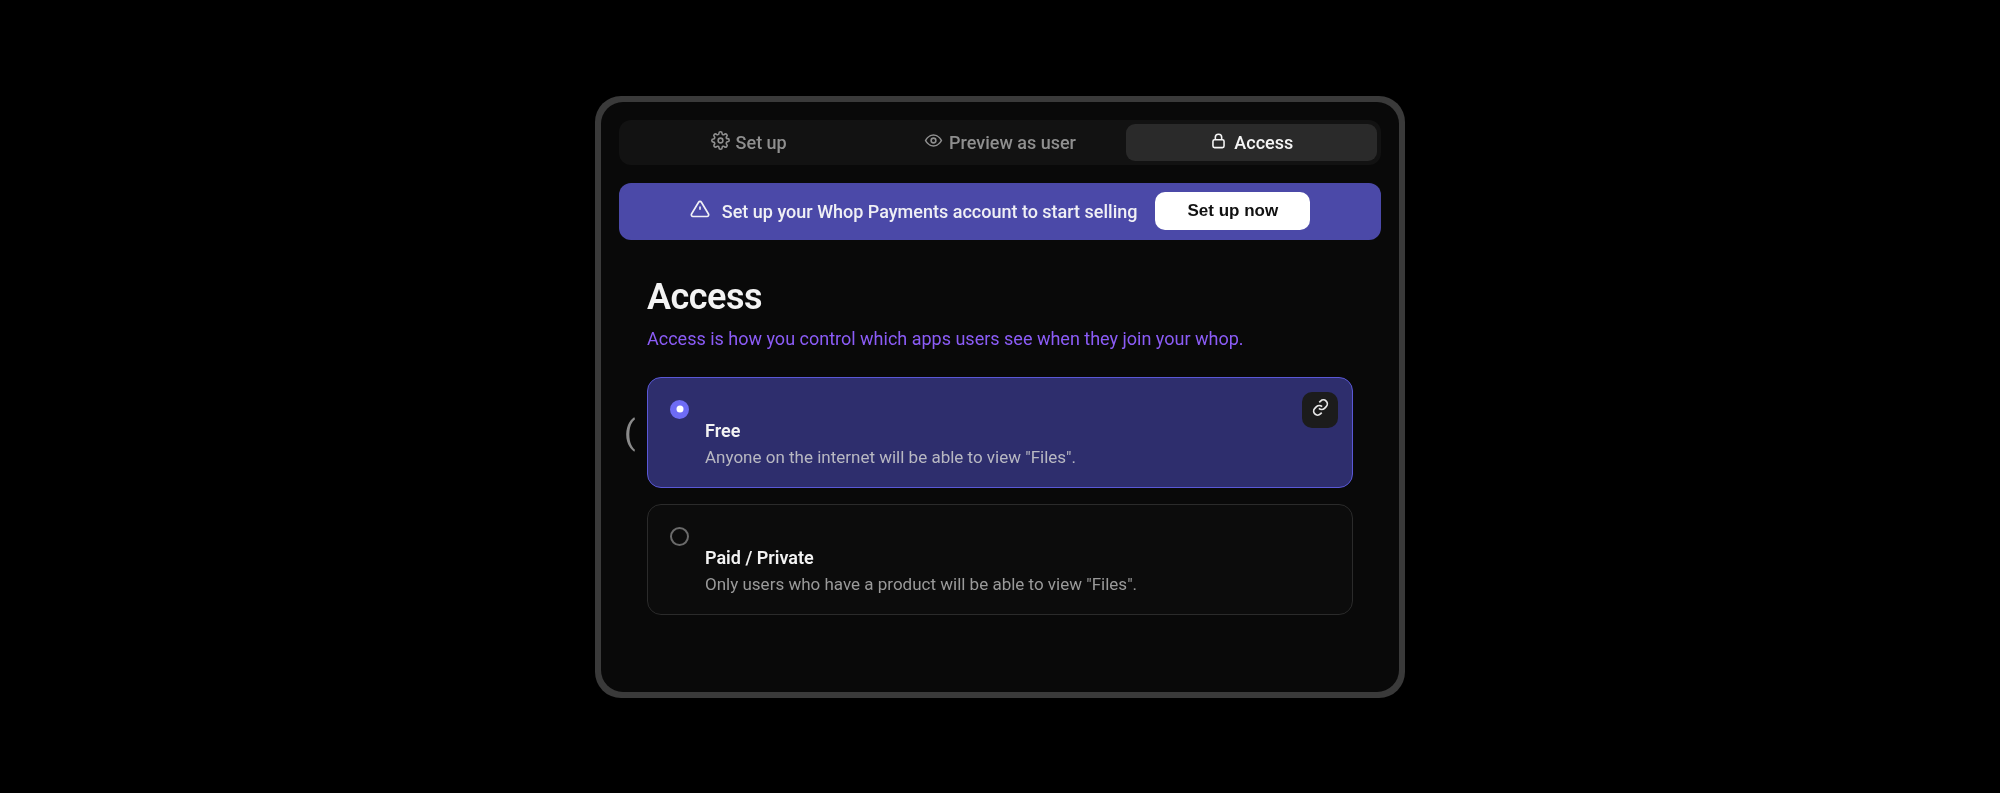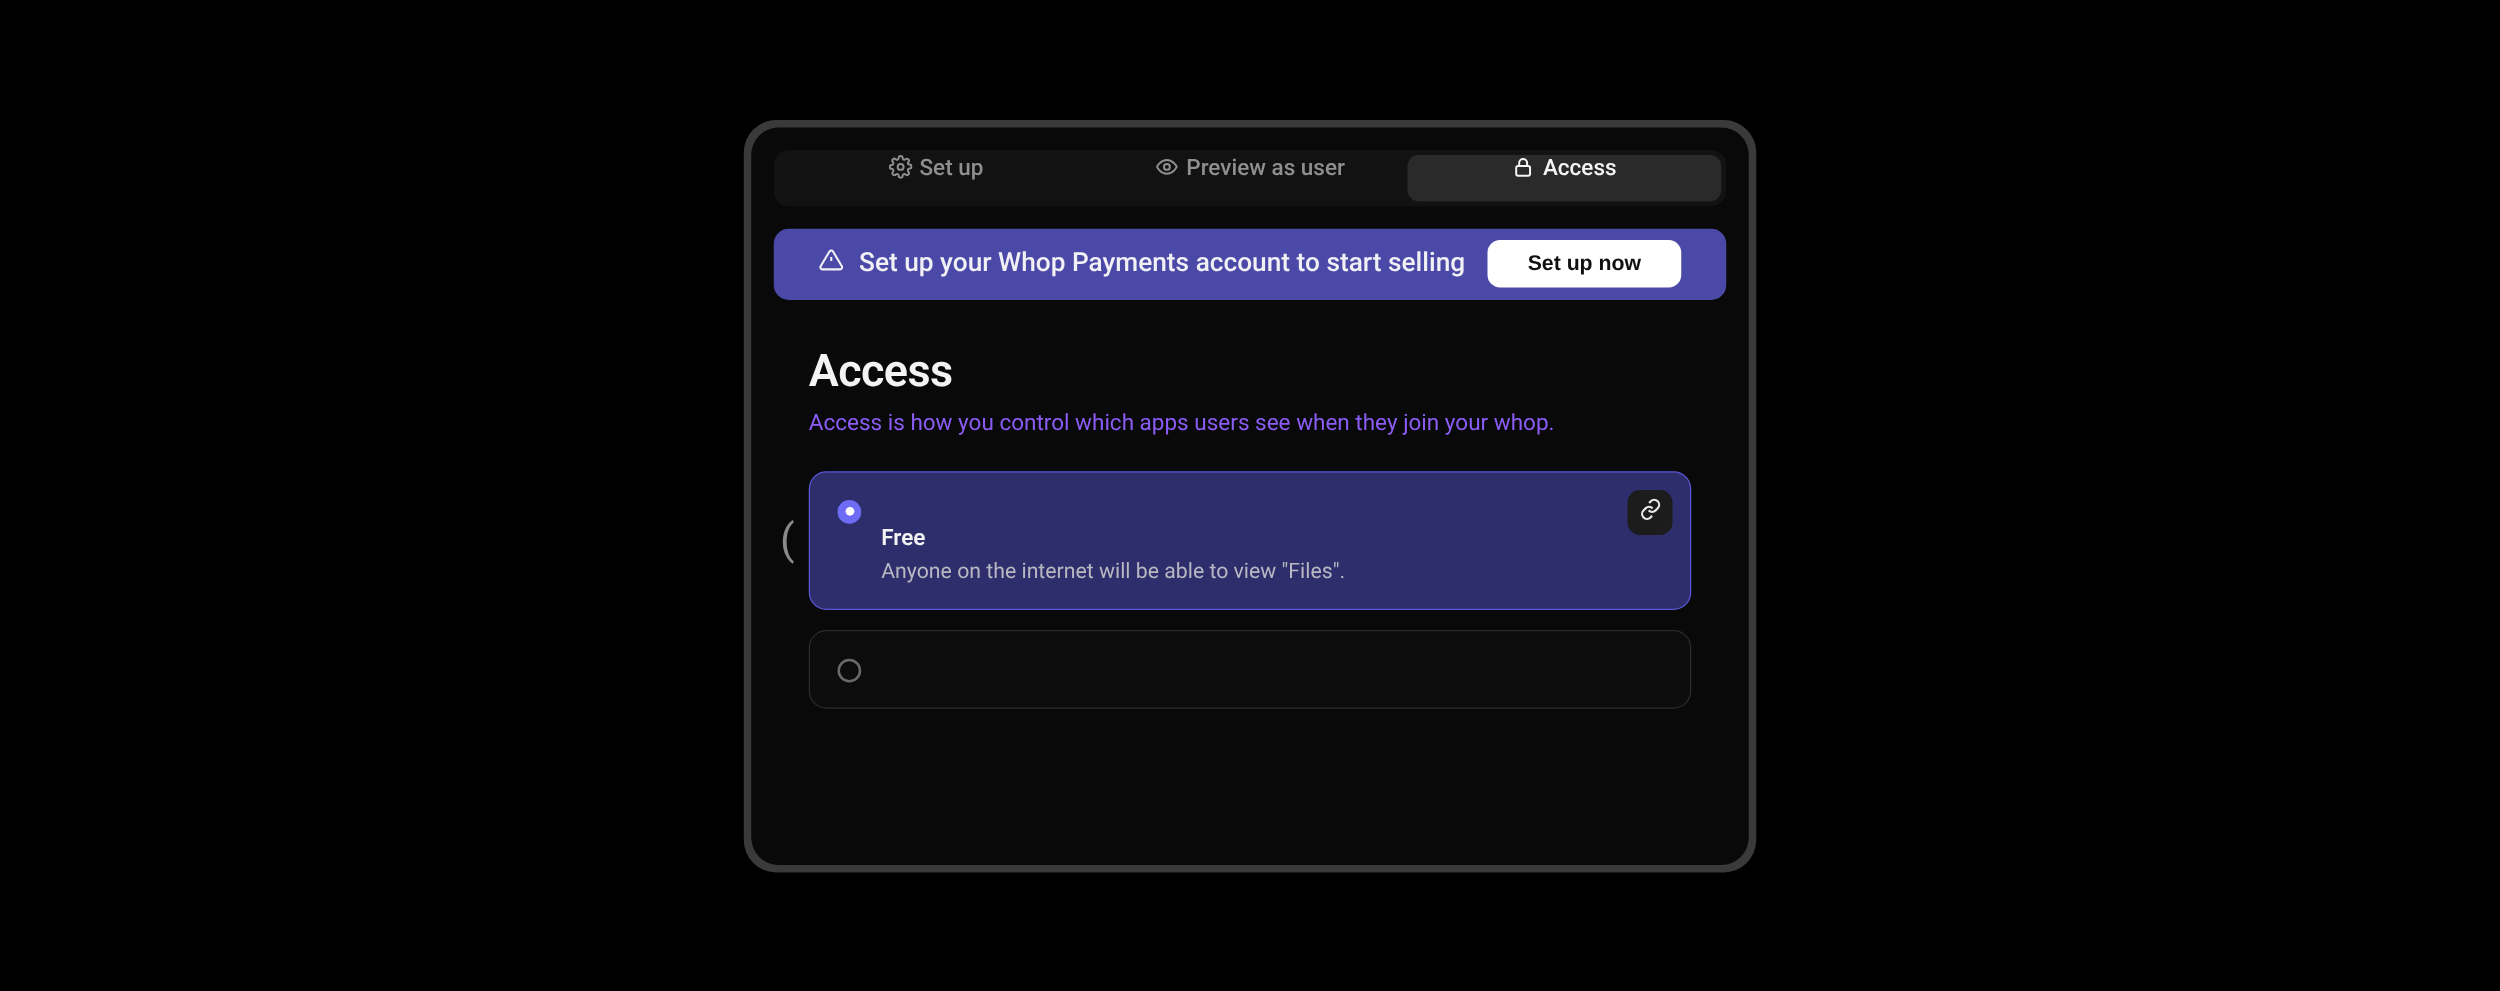--- a/index.html
+++ b/index.html
@@ -43,20 +43,21 @@
     gap: 0;
     background: #121212;
     border-radius: 12px;
     height: 45px;
     align-items: stretch;
     padding: 4px;
   }
   .tab {
     flex: 1 1 0;
     display: flex;
+    align-items: center;
     justify-content: center;
     gap: 6px;
     border-radius: 9px;
     font-size: 18px;
     font-weight: 500;
     color: #8f8f8f;
     cursor: pointer;
   }
   .tab.active {
     background: #2a2a2a;
@@ -74,21 +75,21 @@
     align-items: center;
     justify-content: center;
     gap: 18px;
     padding: 0 18px;
   }
   .banner-left {
     display: flex;
     align-items: center;
     gap: 12px;
     color: #f0f0f5;
-    font-size: 21px;
+    font-size: 18px;
     font-weight: 500;
   }
   .banner-left svg { width: 20px; height: 20px; flex: 0 0 auto; }
   .banner-btn {
     background: #fff;
     color: #111;
     border: none;
     border-radius: 10px;
     font-size: 17px;
     font-weight: 600;
@@ -274,19 +275,23 @@
               <svg viewBox="0 0 24 24" fill="none" stroke="#e8e8e8" stroke-width="2.2">
                 <path d="M10 13a5 5 0 0 0 7.07 0l2.12-2.12a5 5 0 0 0-7.07-7.07L10.5 5.5"></path>
                 <path d="M14 11a5 5 0 0 0-7.07 0L4.8 13.12a5 5 0 0 0 7.07 7.07L13.5 18.5"></path>
               </svg>
             </span>
           </div>
         </div>
 
         <div class="option">
           <span class="radio"></span>
+          <div class="option-body">
+            <div class="option-title">Paid / Private</div>
+            <div class="option-desc">Only users who have a product will be able to view "Files".</div>
+          </div>
         </div>
 
       </div>
 
     </div>
   </div>
 </div>
 
 </body></html>

